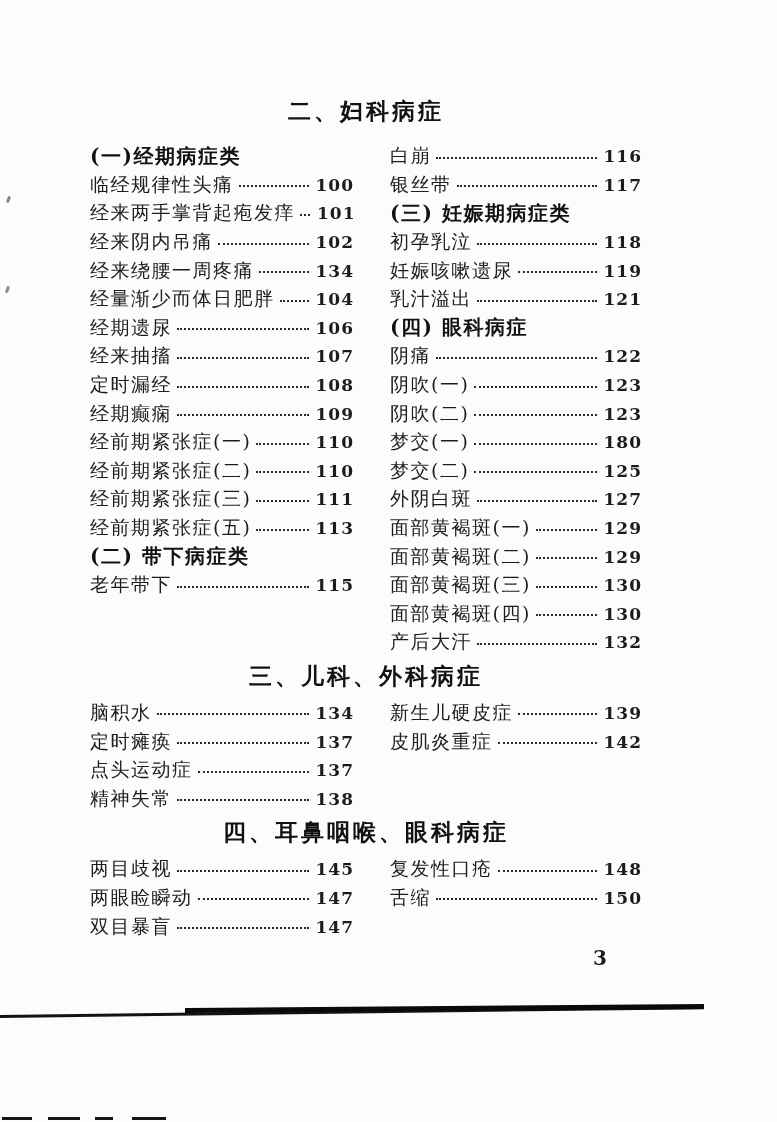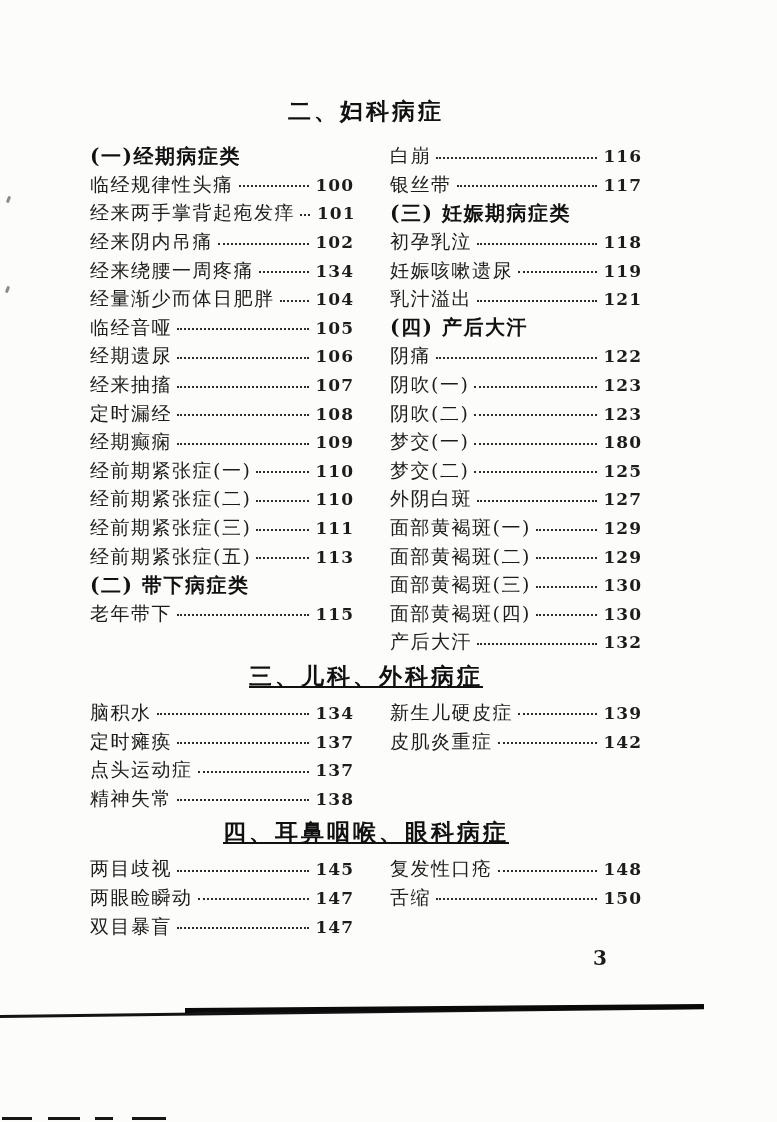--- a/index.html
+++ b/index.html
@@ -11,21 +11,21 @@
     position:relative;overflow:hidden;
   }
   .page{position:absolute;inset:0;padding-left:24px;}
   .content{margin-left:66px;width:552px;}
   .section-title{
     text-align:center;font-size:23px;font-weight:bold;
     letter-spacing:3px;height:30px;line-height:30px;
     color:#111;
   }
   #t2{margin:96px 0 16px 0;}
-  #t3,#t4{margin:4px 0 8px 0;text-decoration:underline;}
+  #t3,#t4{margin:4px 0 8px 0;}
   .cols{display:flex;gap:36px;}
   .col{display:flex;flex-direction:column;}
   .col-left{width:264px;}
   .col-right{width:252px;}
   .row{height:28.6px;display:flex;align-items:center;}
   .label{
     font-size:19px;letter-spacing:1.5px;white-space:nowrap;
     font-weight:400;color:#1c1c1c;
   }
   .subhead{
@@ -98,25 +98,20 @@
             <span class="label">经来绕腰一周疼痛</span>
             <span class="leader"></span>
             <span class="pagenum">134</span>
           </div>
         <div class="row">
             <span class="label">经量渐少而体日肥胖</span>
             <span class="leader"></span>
             <span class="pagenum">104</span>
           </div>
         <div class="row">
-            <span class="label">临经音哑</span>
-            <span class="leader"></span>
-            <span class="pagenum">105</span>
-          </div>
-        <div class="row">
             <span class="label">经期遗尿</span>
             <span class="leader"></span>
             <span class="pagenum">106</span>
           </div>
         <div class="row">
             <span class="label">经来抽搐</span>
             <span class="leader"></span>
             <span class="pagenum">107</span>
           </div>
         <div class="row">
@@ -181,21 +176,21 @@
             <span class="label">妊娠咳嗽遗尿</span>
             <span class="leader"></span>
             <span class="pagenum">119</span>
           </div>
         <div class="row">
             <span class="label">乳汁溢出</span>
             <span class="leader"></span>
             <span class="pagenum">121</span>
           </div>
         <div class="row">
-            <span class="subhead">(四) 产后大汗</span>
+            <span class="subhead">(四) 眼科病症</span>
           </div>
         <div class="row">
             <span class="label">阴痛</span>
             <span class="leader"></span>
             <span class="pagenum">122</span>
           </div>
         <div class="row">
             <span class="label">阴吹(一)</span>
             <span class="leader"></span>
             <span class="pagenum">123</span>

